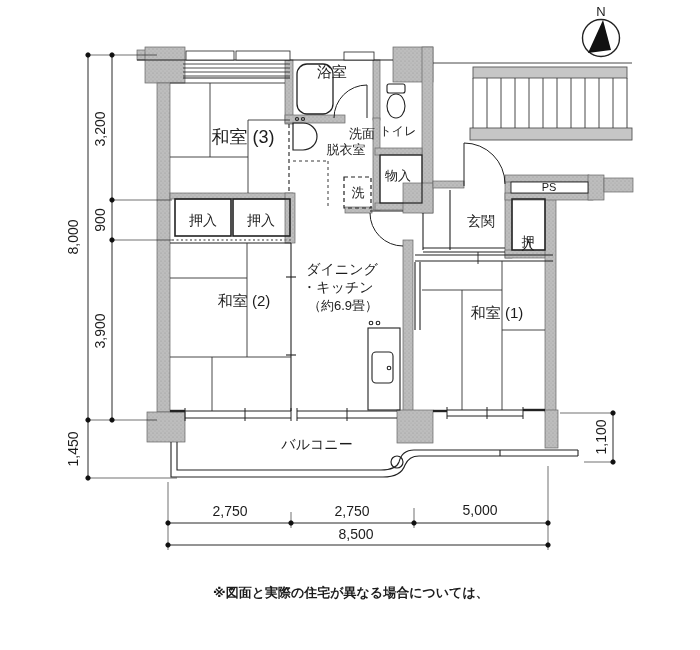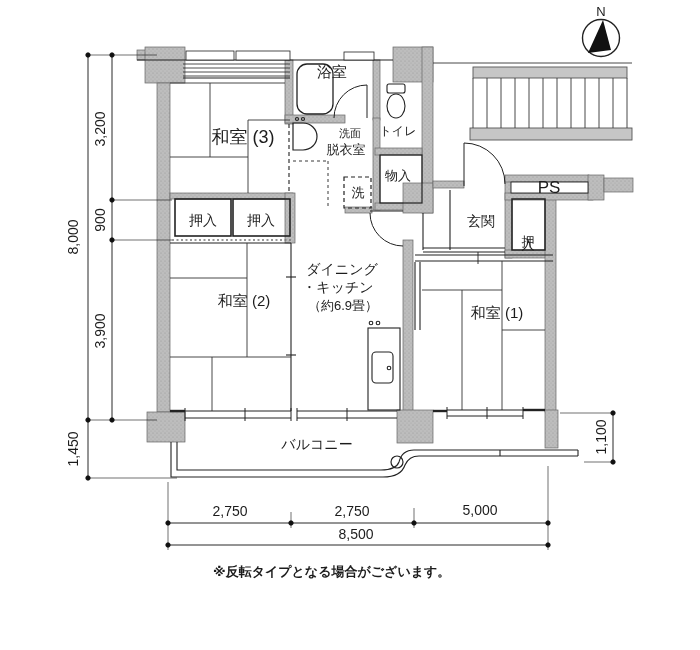--- a/index.html
+++ b/index.html
@@ -256,37 +256,37 @@
 
 <div class="lbl" style="left:243px;top:137px;font-size:18px">和室 (3)</div>
 <div class="lbl" style="left:203px;top:220px;font-size:14px">押入</div>
 <div class="lbl" style="left:261px;top:220px;font-size:14px">押入</div>
 <div class="lbl" style="left:244px;top:300px;font-size:15px">和室 (2)</div>
 <div class="lbl" style="left:342px;top:269px;font-size:14px">ダイニング</div>
 <div class="lbl" style="left:338px;top:287px;font-size:14px">・キッチン</div>
 <div class="lbl" style="left:343px;top:305px;font-size:13px">（約6.9畳）</div>
 <div class="lbl" style="left:497px;top:312px;font-size:15px">和室 (1)</div>
 <div class="lbl" style="left:332px;top:71px;font-size:15px">浴室</div>
-<div class="lbl" style="left:350px;top:133px;font-size:11px">洗面</div>
+<div class="lbl" style="left:362px;top:133px;font-size:13px">洗面</div>
 <div class="lbl" style="left:346px;top:149px;font-size:13px">脱衣室</div>
 <div class="lbl" style="left:398px;top:131px;font-size:12px">トイレ</div>
 <div class="lbl" style="left:398px;top:175px;font-size:13px">物入</div>
 <div class="lbl" style="left:481px;top:221px;font-size:14px">玄関</div>
 <div class="lbl vert" style="left:528px;top:227px;font-size:13px;transform:translate(-50%,-50%)">押入</div>
-<div class="lbl" style="left:549px;top:187px;font-size:17px">PS</div>
+<div class="lbl" style="left:549px;top:187px;font-size:11px">PS</div>
 <div class="lbl" style="left:358px;top:192px;font-size:13px">洗</div>
 <div class="lbl" style="left:317px;top:444px;font-size:14px">バルコニー</div>
 <div class="lbl" style="left:601px;top:11px;font-size:13px">N</div>
 
 <div class="lbl rot" style="left:100px;top:129px;font-size:14px">3,200</div>
 <div class="lbl rot" style="left:100px;top:220px;font-size:14px">900</div>
 <div class="lbl rot" style="left:100px;top:331px;font-size:14px">3,900</div>
 <div class="lbl rot" style="left:73px;top:237px;font-size:14px">8,000</div>
 <div class="lbl rot" style="left:73px;top:449px;font-size:14px">1,450</div>
 <div class="lbl rot" style="left:601px;top:437px;font-size:14px">1,100</div>
 <div class="lbl" style="left:230px;top:511px;font-size:14px">2,750</div>
 <div class="lbl" style="left:352px;top:511px;font-size:14px">2,750</div>
 <div class="lbl" style="left:480px;top:510px;font-size:14px">5,000</div>
 <div class="lbl" style="left:356px;top:534px;font-size:14px">8,500</div>
 
-<div class="lbl note bold" style="left:213px;top:571px;font-size:13px">※反転タイプとなる場合がございます。</div>
+<div class="lbl note bold" style="left:213px;top:592px;font-size:13px">※図面と実際の住宅が異なる場合については、</div>
 
 </div>
 
 </body></html>

